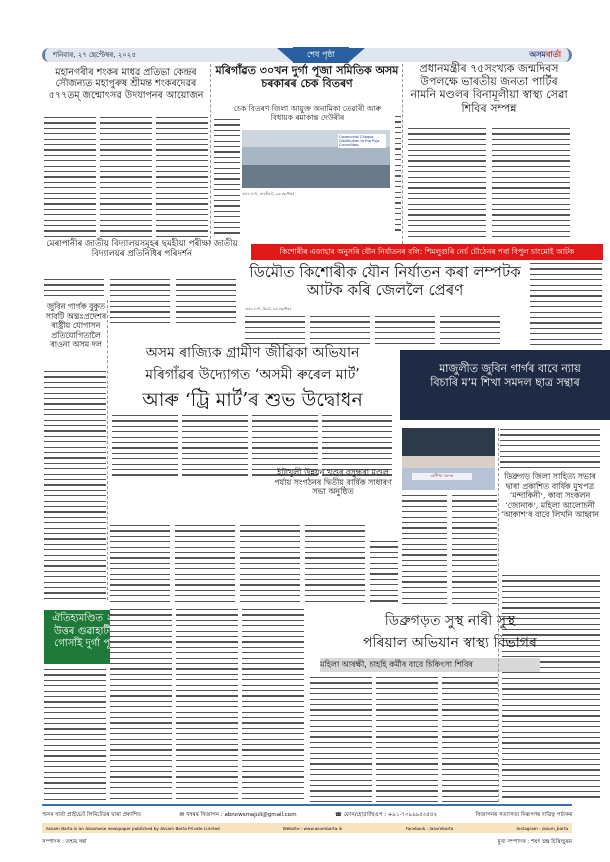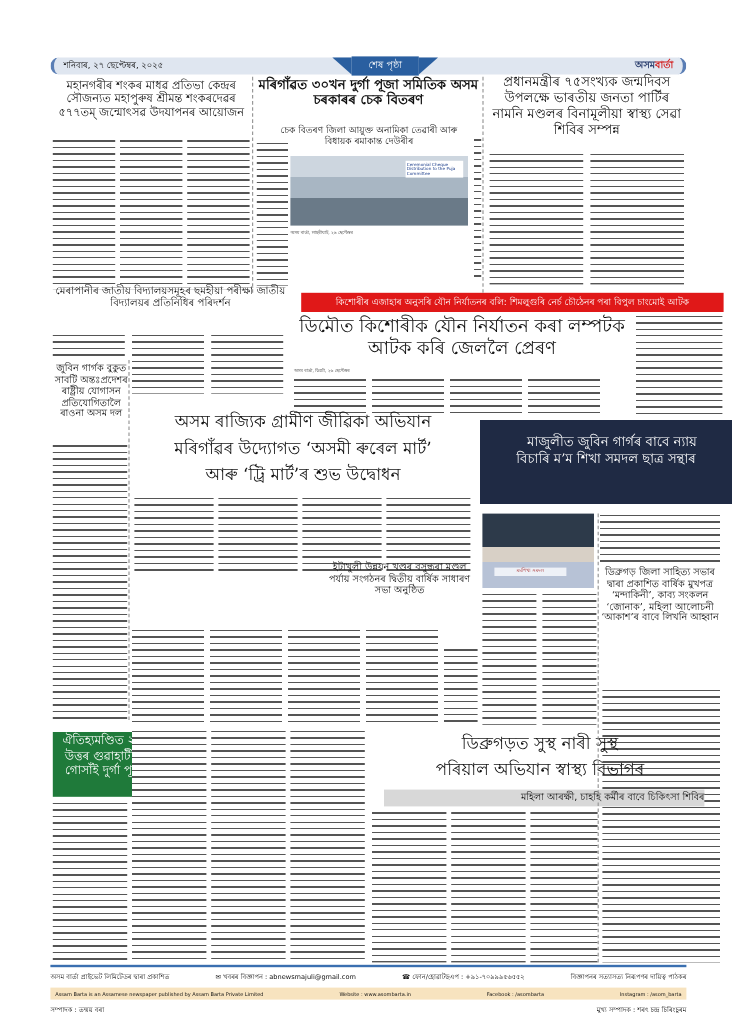--- a/index.html
+++ b/index.html
@@ -28,22 +28,22 @@
 
   .photo { position: absolute; background: #8a8a8a; overflow: hidden; }
   .caption { position: absolute; font-size: 3.6px; color: #333; line-height: 5px; }
 
   .red-banner { position: absolute; left: 251px; top: 244px; width: 352px; height: 16px;
     background: #e01818; color: #fff; font-size: 7.5px; text-align: center; line-height: 16px; }
   .navy-box { position: absolute; left: 400px; top: 350px; width: 210px; height: 70px;
     background: #1f2a44; color: #fff; font-family: "DejaVu Serif", serif; text-align: center; line-height: 1.25; }
   .green-box { position: absolute; left: 44px; top: 610px; width: 122px; height: 54px;
     background: #1f7a3a; color: #fff; font-family: "DejaVu Serif", serif; text-align: center; line-height: 1.25; font-size: 10px; }
-  .grey-sub { position: absolute; left: 320px; top: 658px; width: 267px; height: 14px;
-    background: #d8d8d8; color: #111; font-size: 8px; text-align: right; line-height: 14px; }
+  .grey-sub { position: absolute; left: 320px; top: 658px; width: 220px; height: 14px;
+    background: #d8d8d8; color: #111; font-size: 8px; text-align: left; line-height: 14px; }
 
   .footer-line { position: absolute; left: 42px; top: 804px; width: 530px; height: 2px; background: #3a6fb0; }
   .footer-row1 { position: absolute; left: 42px; top: 809px; width: 530px; height: 12px; font-size: 5.5px; display: flex; justify-content: space-between; align-items: center; }
   .footer-row2 { position: absolute; left: 42px; top: 823px; width: 530px; height: 10px; background: #f7e3bf; font-size: 4.2px; display: flex; justify-content: space-between; align-items: center; padding: 0 4px; }
   .footer-row3 { position: absolute; left: 42px; top: 838px; width: 530px; height: 10px; font-size: 5.5px; display: flex; justify-content: space-between; }
 </style>
 </head>
 <body>
 
 <div class="page">
@@ -85,21 +85,21 @@
   <div class="hl" style="left:245px;top:263px;width:280px;font-size:15px;">ডিমৌত কিশোৰীক যৌন নিৰ্যাতন কৰা লম্পটক আটক কৰি জেললৈ প্ৰেৰণ</div>
   <div class="caption" style="left:245px;top:307px;width:280px;">অসম বাৰ্তা, ডিমৌ, ২৬ ছেপ্টেম্বৰ</div>
   <div class="body-text col-lines" style="left:245px;top:315px;width:60px;height:30px;"></div>
   <div class="body-text col-lines" style="left:310px;top:315px;width:60px;height:30px;"></div>
   <div class="body-text col-lines" style="left:375px;top:315px;width:60px;height:30px;"></div>
   <div class="body-text col-lines" style="left:440px;top:315px;width:60px;height:30px;"></div>
   <div class="body-text col-lines" style="left:530px;top:262px;width:72px;height:84px;"></div>
 
   <div class="hl" style="left:110px;top:344px;width:285px;font-size:14px;">অসম ৰাজ্যিক গ্ৰামীণ জীৱিকা অভিযান</div>
   <div class="hl" style="left:110px;top:366px;width:285px;font-size:14px;text-align:center;">মৰিগাঁৱৰ উদ্যোগত ‘অসমী ৰুৰেল মাৰ্ট’</div>
-  <div class="hl" style="left:110px;top:388px;width:285px;font-size:14px;">আৰু ‘ট্ৰি মাৰ্ট’ৰ শুভ উদ্বোধন</div>
+  <div class="hl" style="left:110px;top:388px;width:285px;font-size:19px;">আৰু ‘ট্ৰি মাৰ্ট’ৰ শুভ উদ্বোধন</div>
   <div class="body-text col-lines" style="left:112px;top:414px;width:66px;height:62px;"></div>
   <div class="body-text col-lines" style="left:182px;top:414px;width:66px;height:62px;"></div>
   <div class="body-text col-lines" style="left:252px;top:414px;width:66px;height:62px;"></div>
   <div class="body-text col-lines" style="left:322px;top:414px;width:70px;height:62px;"></div>
 
   <div class="navy-box">
     <div style="font-size:11px;padding-top:12px;padding-left:10px;">মাজুলীত জুবিন গাৰ্গৰ বাবে ন্যায়</div>
     <div style="font-size:11px;">বিচাৰি ম’ম শিখা সমদল ছাত্ৰ সন্থাৰ</div>
   </div>
   <div class="photo" style="left:402px;top:428px;width:93px;height:62px;background:linear-gradient(#2d3a4a 0 45%, #d8d0c6 45% 65%, #b7c2d6 65%);">

